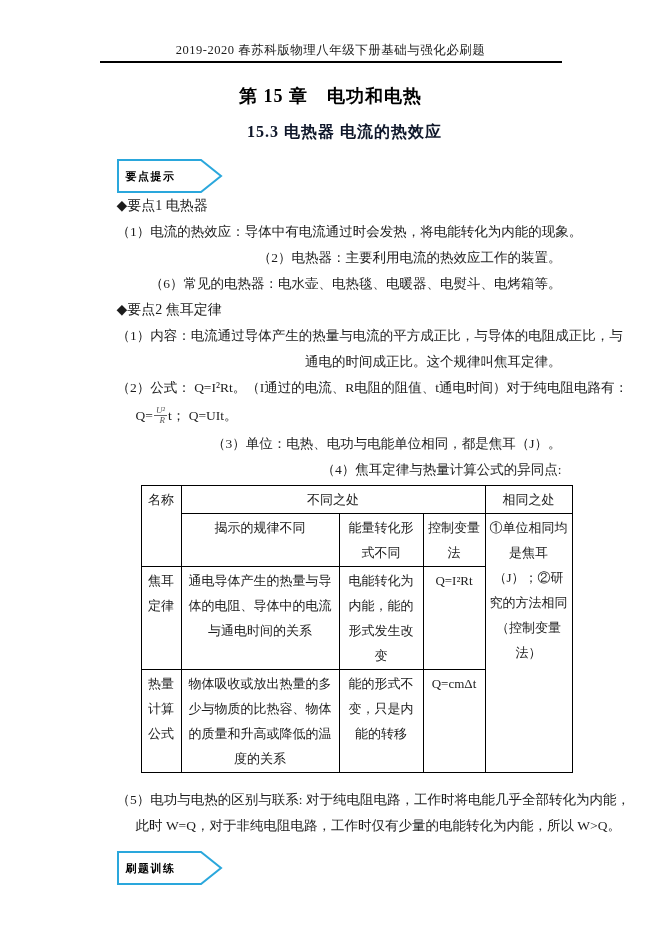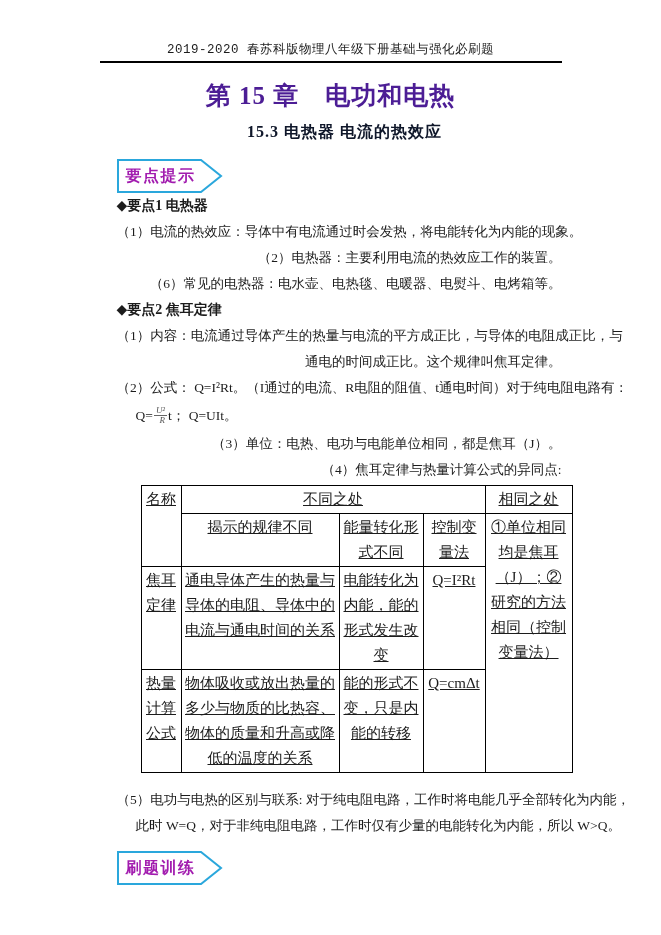--- a/index.html
+++ b/index.html
@@ -17,28 +17,27 @@
   .doc-header {
     width: 462px;
     margin: 0 auto;
     padding-top: 42px;
     padding-bottom: 2px;
     text-align: center;
     font-size: 12.5px;
     line-height: 17px;
     border-bottom: 2px solid #000000;
     letter-spacing: 0.5px;
-    font-family: Liberation Mono, monospace;
   }
   .page-title {
     margin-top: 21px;
     text-align: center;
-    color: #4c1d95;
+    color: #000000;
     font-weight: bold;
-    font-size: 25px;
+    font-size: 18px;
     line-height: 24px;
     letter-spacing: 1px;
   }
   .page-subtitle {
     margin-top: 13px;
     text-align: center;
     color: #0f172a;
     font-weight: bold;
     font-size: 16px;
     line-height: 21px;
@@ -51,31 +50,31 @@
     width: 106px;
     height: 34px;
     margin-left: 17px;
   }
   .banner-badge svg { position: absolute; left: 0; top: 0; }
   .banner-badge .badge-label {
     position: absolute;
     left: 9px;
     top: 50%;
     transform: translateY(-50%);
-    color: #a21caf;
+    color: #000000;
     font-weight: bold;
-    font-size: 16px;
+    font-size: 11px;
     letter-spacing: 1.5px;
     white-space: nowrap;
   }
   .badge-top { margin-top: 17px; }
   .badge-bottom { margin-top: 12px; }
   .kp-heading {
     margin-left: 17px;
-    font-weight: bold;
+    font-weight: normal;
     font-size: 14px;
     line-height: 26px;
     white-space: nowrap;
   }
   .body-line {
     margin-left: 17px;
     font-size: 13.5px;
     line-height: 26px;
     white-space: nowrap;
     text-align: right;
@@ -101,22 +100,21 @@
     top: -1px;
   }
   .fraction .num { display: block; border-bottom: 1px solid #666; padding: 0 2px; }
   .fraction .den { display: block; padding: 0 2px; }
   table.compare-table {
     margin-top: 2px;
     margin-left: 41px;
     border-collapse: collapse;
     table-layout: fixed;
     width: 431px;
-    font-size: 15px;
-    text-decoration: underline;
+    font-size: 13px;
   }
   table.compare-table td {
     border: 1px solid #000000;
     vertical-align: top;
     text-align: center;
     padding: 1px 3px;
     line-height: 25px;
     overflow: hidden;
   }
   .spacer-after-table { height: 14px; }

